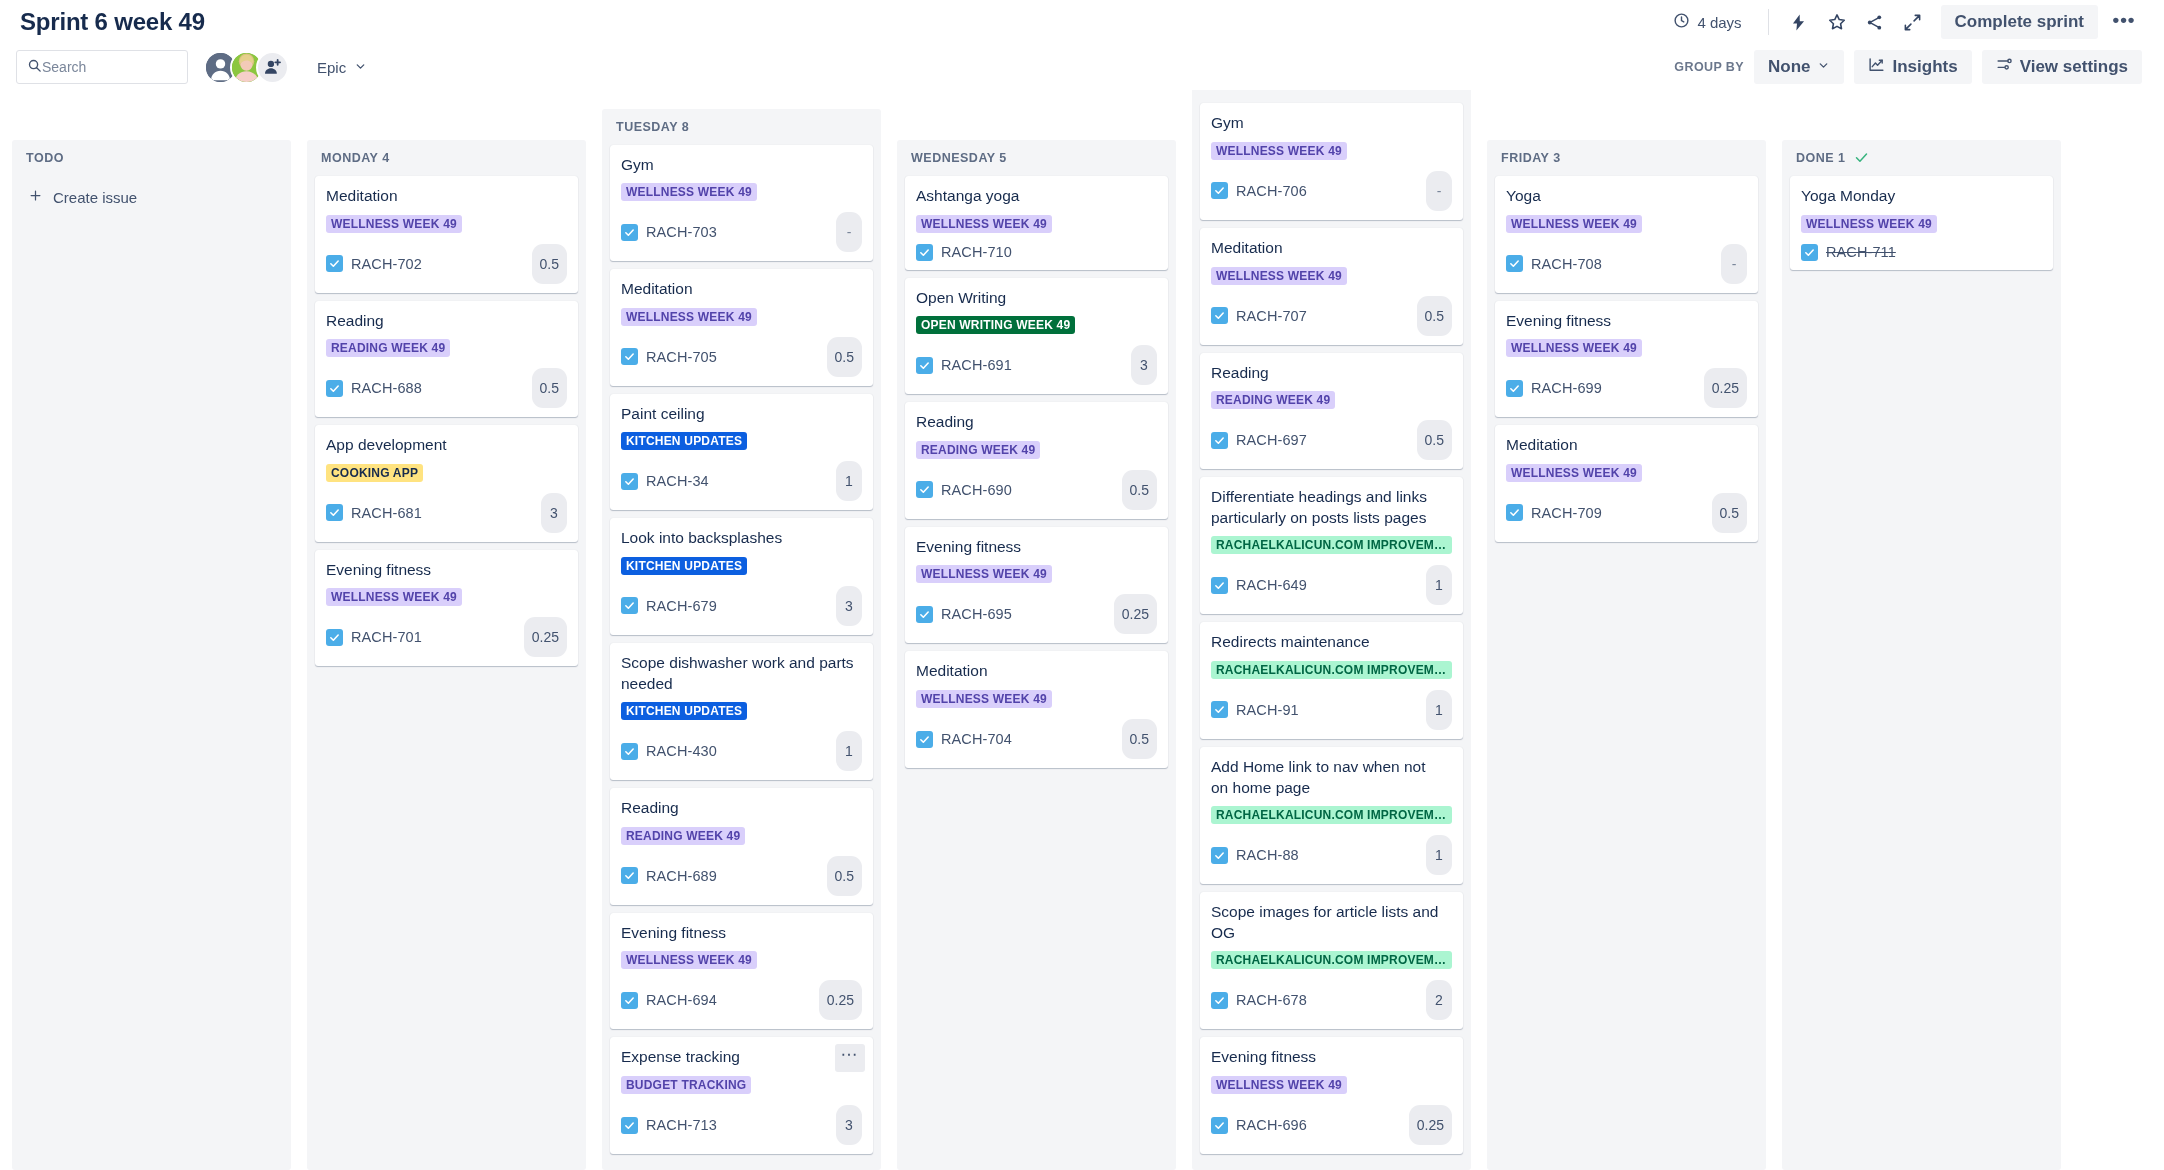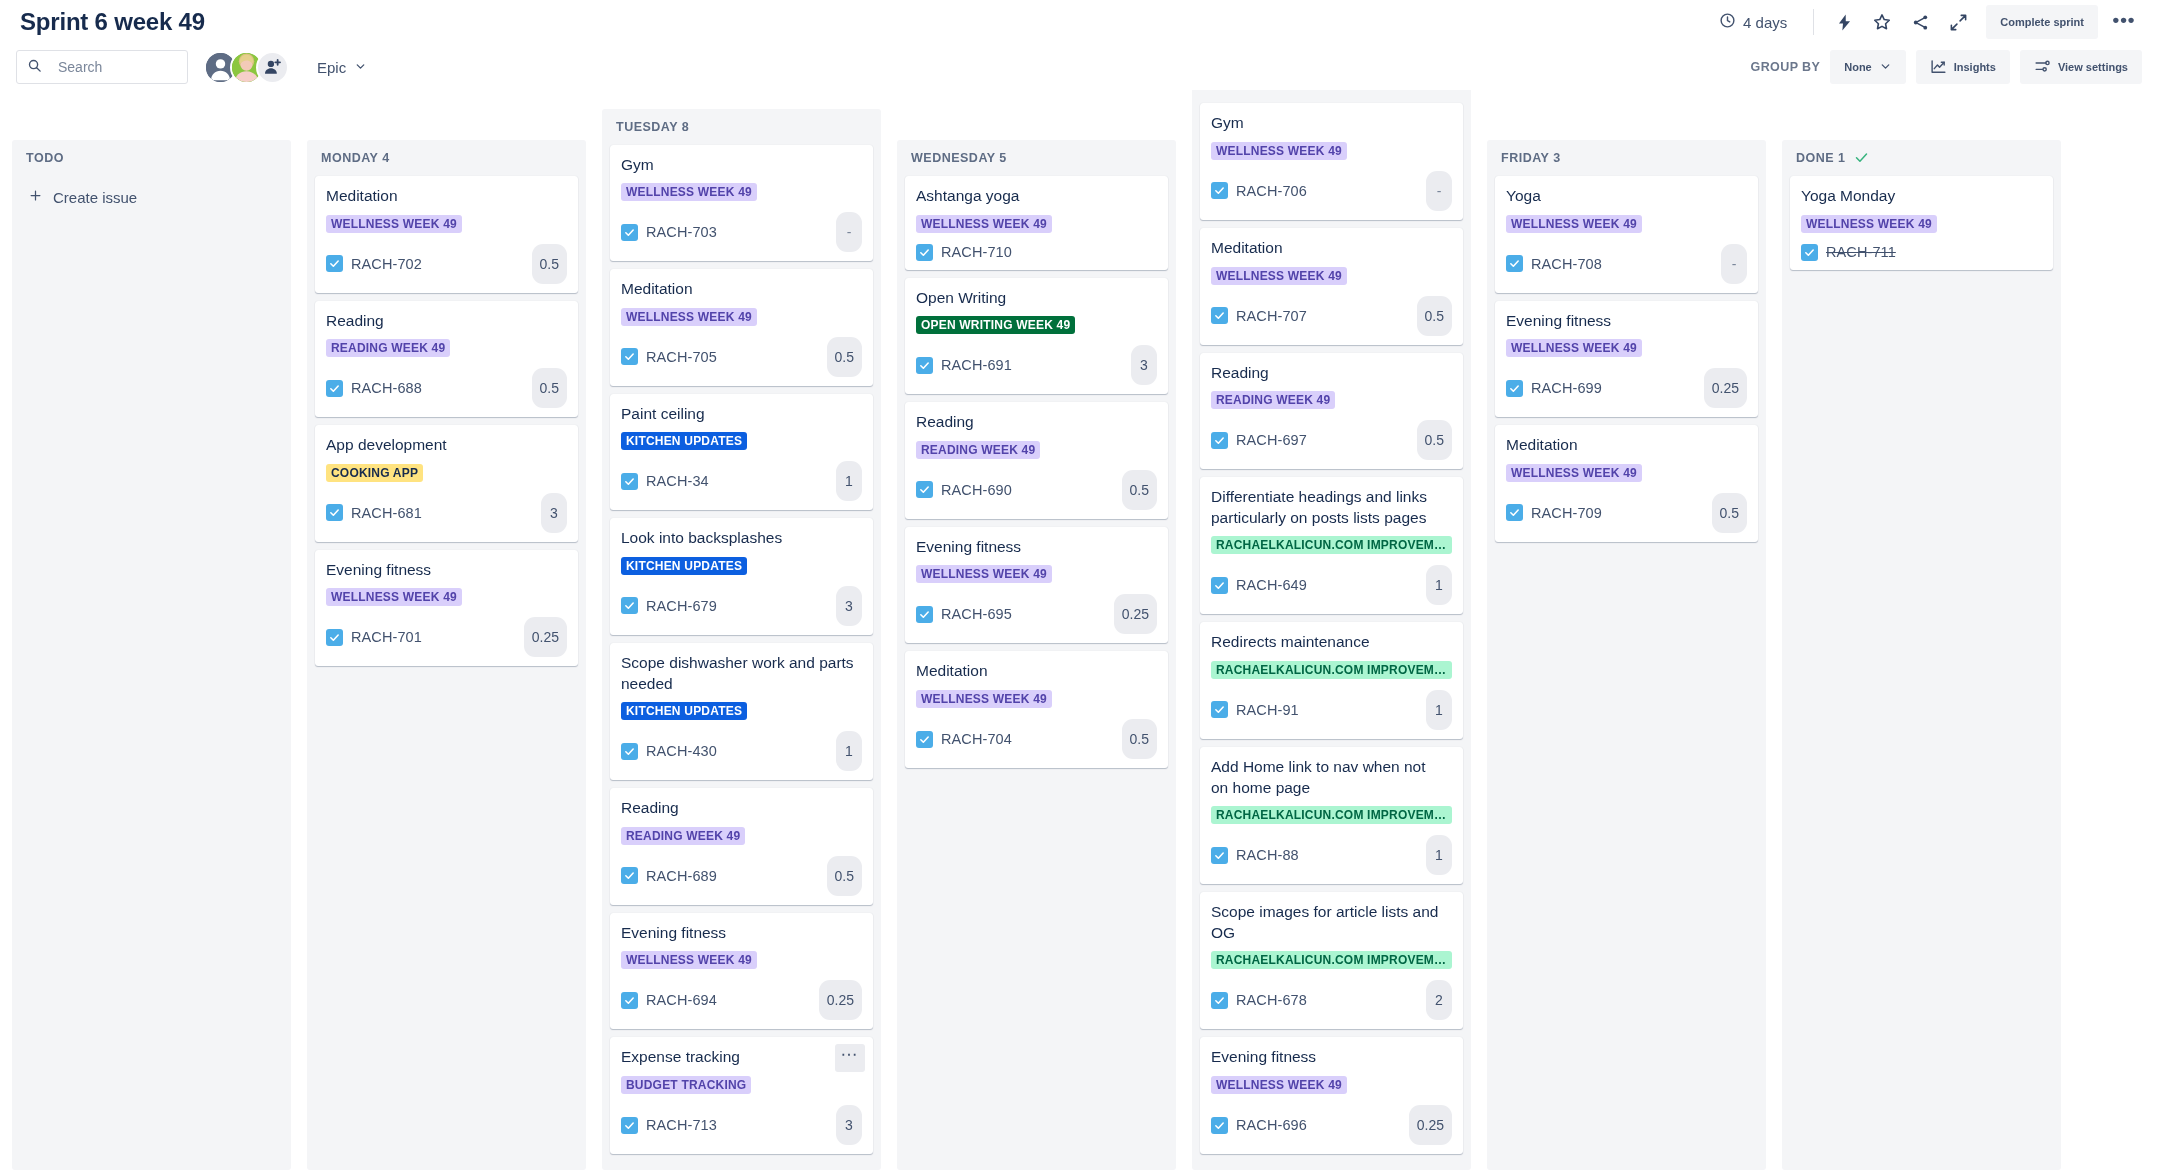--- a/index.html
+++ b/index.html
@@ -32,36 +32,36 @@
   .vdiv { width: 1px; height: 26px; background: #DFE1E6; margin: 0 10px; }
   .icon-btn {
     width: 36px; height: 34px; border-radius: 3px;
     display: flex; align-items: center; justify-content: center;
     cursor: pointer;
   }
   .btn-grey {
     background: #F4F5F7; border: none; border-radius: 3px;
     padding: 0 14px; height: 34px;
     font-family: "Liberation Sans", sans-serif;
-    font-size: 11px; font-weight: bold; color: #42526E;
+    font-size: 17px; font-weight: bold; color: #42526E;
     cursor: pointer; display: flex; align-items: center; gap: 7px;
     white-space: nowrap;
   }
   .more-btn { width: 36px; padding: 0; justify-content: center; }
 
   
   .toolbar {
     height: 46px; display: flex; align-items: center;
     padding: 0 22px 0 16px; position: relative;
   }
   .search-box {
     width: 172px; height: 34px;
     border: 1px solid #DFE1E6; border-radius: 3px;
     background: #fff;
-    display: flex; align-items: center; gap: 16px;
+    display: flex; align-items: center; gap: 0;
     padding: 0 10px;
   }
   .search-box input {
     border: none; outline: none; background: transparent;
     font-family: "Liberation Sans", sans-serif;
     font-size: 14px; color: #42526E; width: 100%;
   }
   .search-box input::placeholder { color: #7A869A; }
 
   .avatars { display: flex; align-items: center; margin-left: 16px; }

